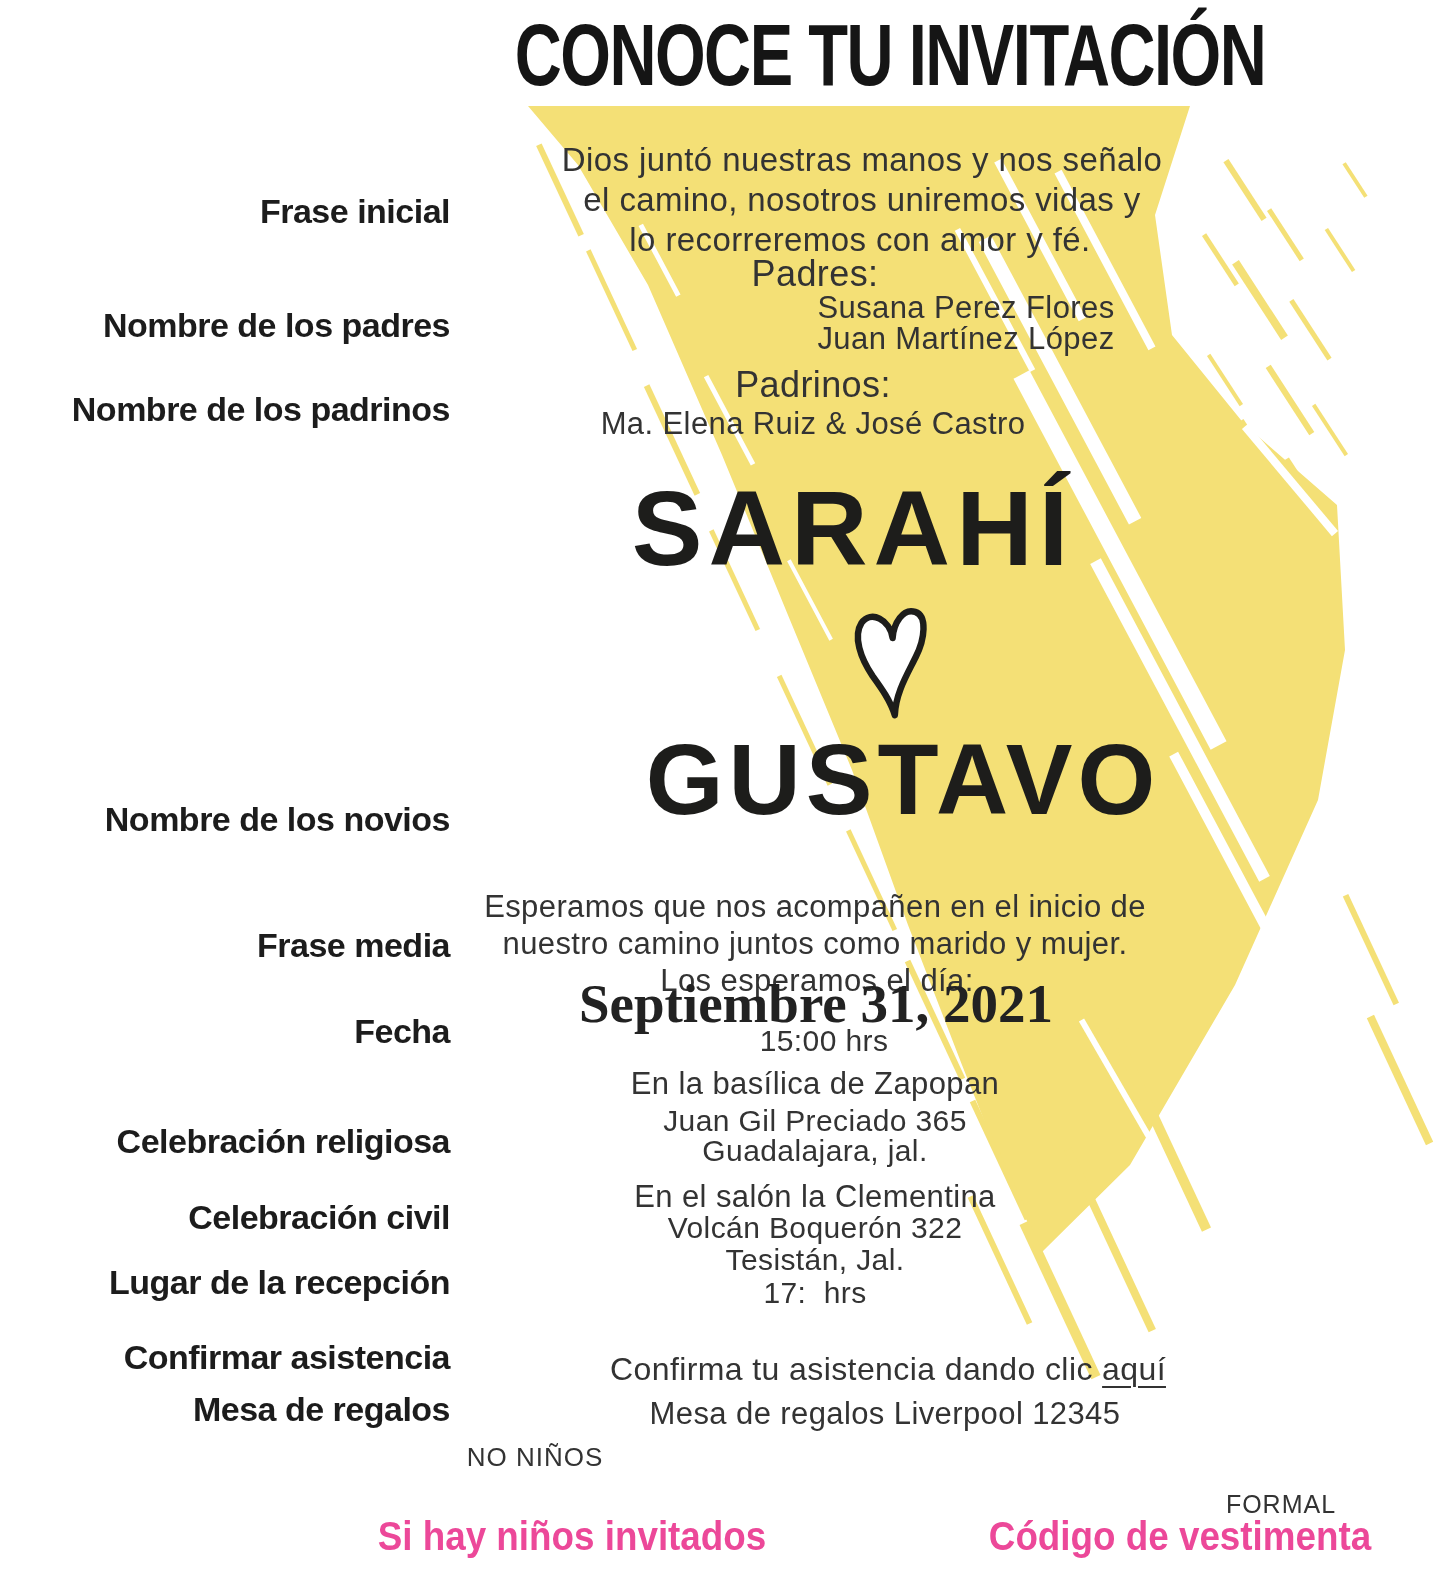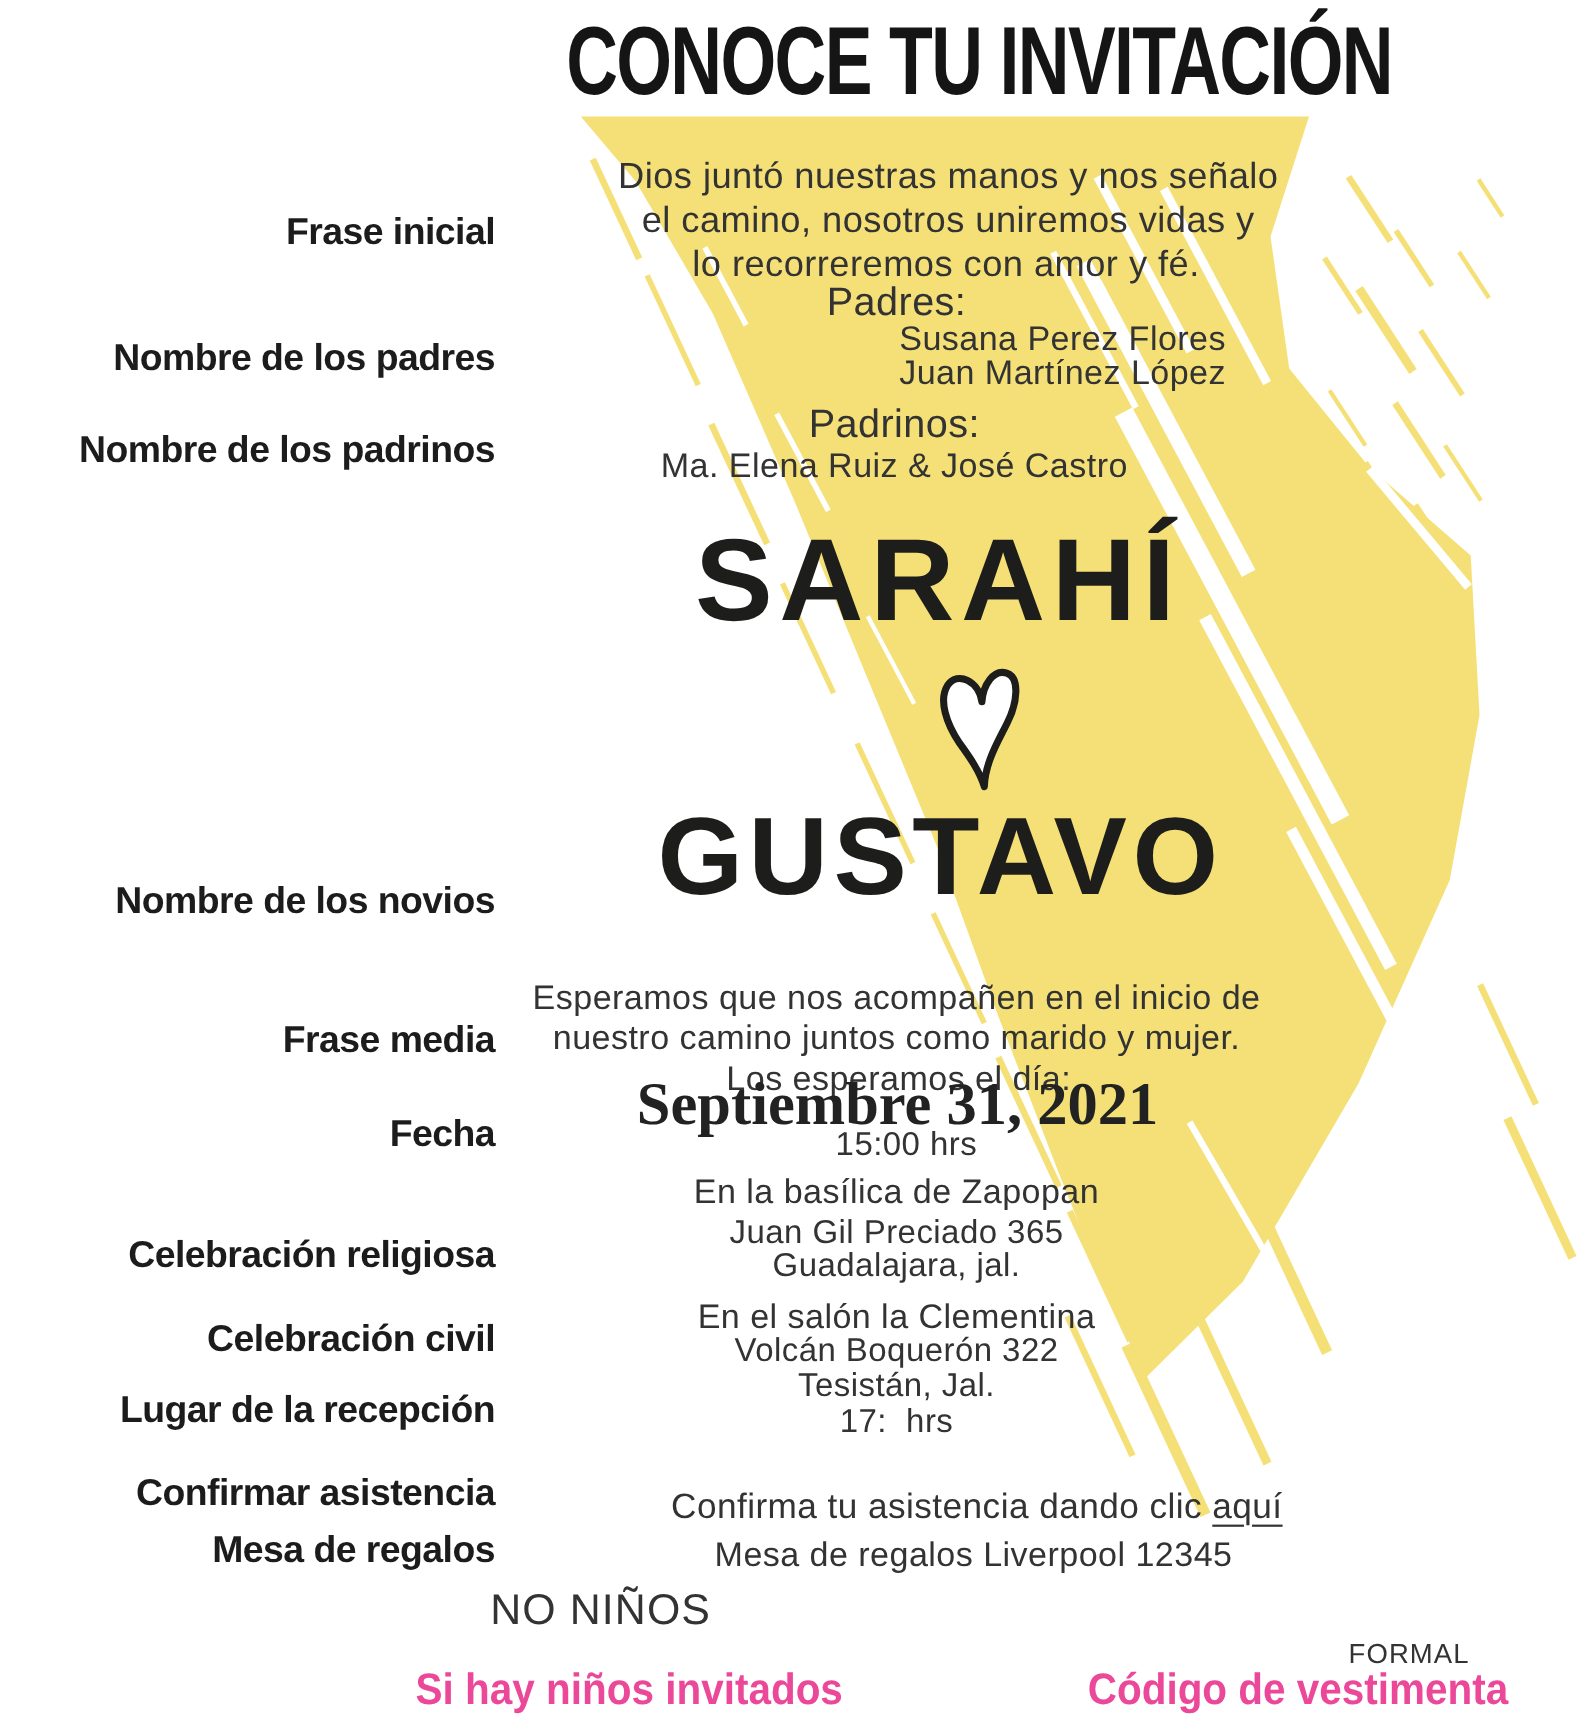--- a/index.html
+++ b/index.html
@@ -34,21 +34,21 @@
   }
   .f33{font-size:33px;} .f31{font-size:31px;} .f30{font-size:30px;} .f36{font-size:36px;}
   .pre{white-space:pre;}
   .twoline{line-height:31px;}
   
   .big-name{
     position:absolute;transform:translateX(-50%);z-index:2;white-space:nowrap;
     font-weight:bold;color:#1d1d1b;letter-spacing:6px;
   }
   .bride{font-size:106px;}
-  .groom{font-size:100px;letter-spacing:5px;}
+  .groom{font-size:100px;letter-spacing:5px;margin-left:48px;}
   
   .date{
     position:absolute;transform:translateX(-50%);z-index:2;white-space:nowrap;
     font-family:"Liberation Serif",serif;font-weight:bold;font-size:55px;color:#222222;
   }
   .rsvp-link{text-decoration:underline;text-underline-offset:6px;text-decoration-thickness:2px;}
   #heart{position:absolute;left:846px;top:600px;width:92px;height:122px;z-index:2;}
 </style>
 </head>
 <body>
@@ -159,14 +159,14 @@
 
 <div class="thin f31" style="left:815px;top:1179px">En el salón la Clementina</div>
 <div class="thin f30" style="left:815px;top:1211px">Volcán Boquerón 322</div>
 <div class="thin f30" style="left:815px;top:1243px">Tesistán, Jal.</div>
 <div class="thin f30 pre" style="left:815px;top:1276px">17:  hrs</div>
 
 <div class="thin" style="left:888px;top:1351px;font-size:32px"><span>Confirma tu asistencia dando clic </span><span class="rsvp-link">aquí</span></div>
 
 <div class="thin f31" style="left:885px;top:1396px">Mesa de regalos Liverpool 12345</div>
 
-<div class="thin" style="left:546px;top:1442px;font-size:39px;letter-spacing:1px">NO NIÑOS</div>
+<div class="thin" style="left:535px;top:1442px;font-size:26px;letter-spacing:1px">NO NIÑOS</div>
 <div class="thin" style="left:1281px;top:1490px;font-size:25px;letter-spacing:1px">FORMAL</div>
 
 </body></html>

